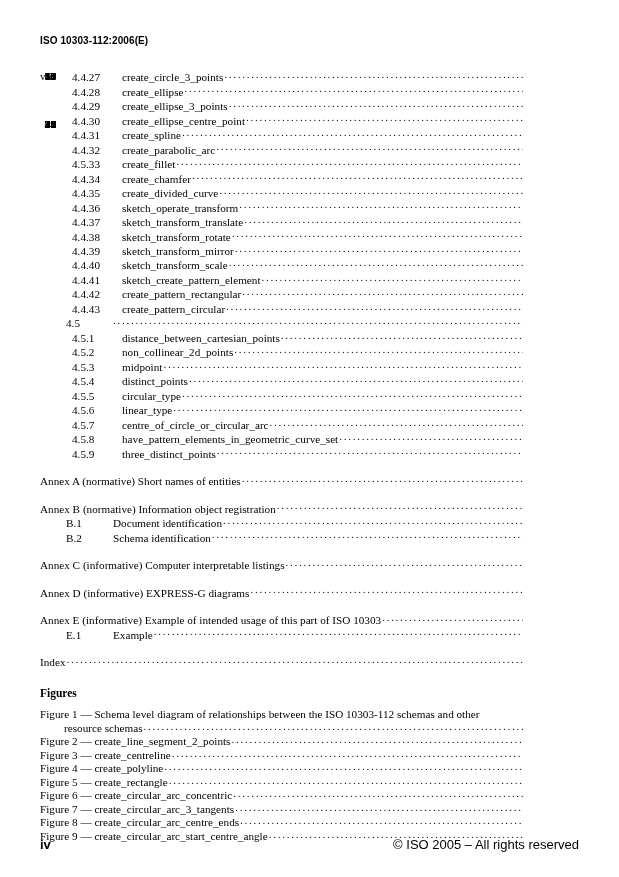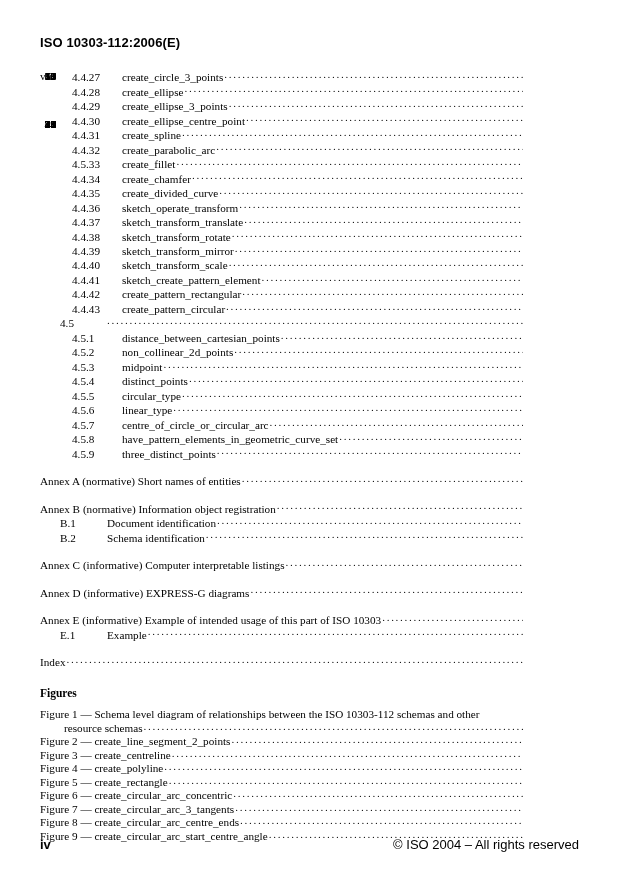--- a/index.html
+++ b/index.html
@@ -21,21 +21,21 @@
     position: absolute;
     inset: 0;
   }
 
   
   .running-header {
     position: absolute;
     left: 40px;
     top: 35px;
     font-family: "Liberation Sans", "DejaVu Sans", sans-serif;
-    font-size: 13px;
+    font-size: 10px;
     font-weight: bold;
     letter-spacing: 0.1px;
     color: #000;
     white-space: nowrap;
   }
 
   
   .toc {
     position: absolute;
     left: 40px;
@@ -78,21 +78,21 @@
     color: #000;
   }
   .row .page {
     flex: 0 0 auto;
     text-align: right;
     width: 16px;
     margin-top: 48px;
   }
 
   
-  .lvl2 .num { width: 46px; margin-left: 20px; }   
+  .lvl2 .num { width: 46px; margin-left: 26px; }   
   .lvl2 .label { }
   .lvl3 .num { width: 50px; margin-left: 32px; }   
 
   .lvl2 .num { }
   
   .lvl2 .label { padding-left: 1px; }
   .lvl3 .label { padding-left: 0px; }
 
   
   .annex {
@@ -519,16 +519,16 @@
           <span class="label">Figure 9 — create_circular_arc_start_centre_angle</span>
           <span class="leader"></span>
           <span class="page">18</span>
         </div>
       </div>
 
   </div>
 
   <div class="footer">
     <span class="folio">iv</span>
-    <span class="copyright">© ISO 2004 – All rights reserved</span>
+    <span class="copyright">© ISO 2005 – All rights reserved</span>
   </div>
 
 </div>
 
 </body></html>

